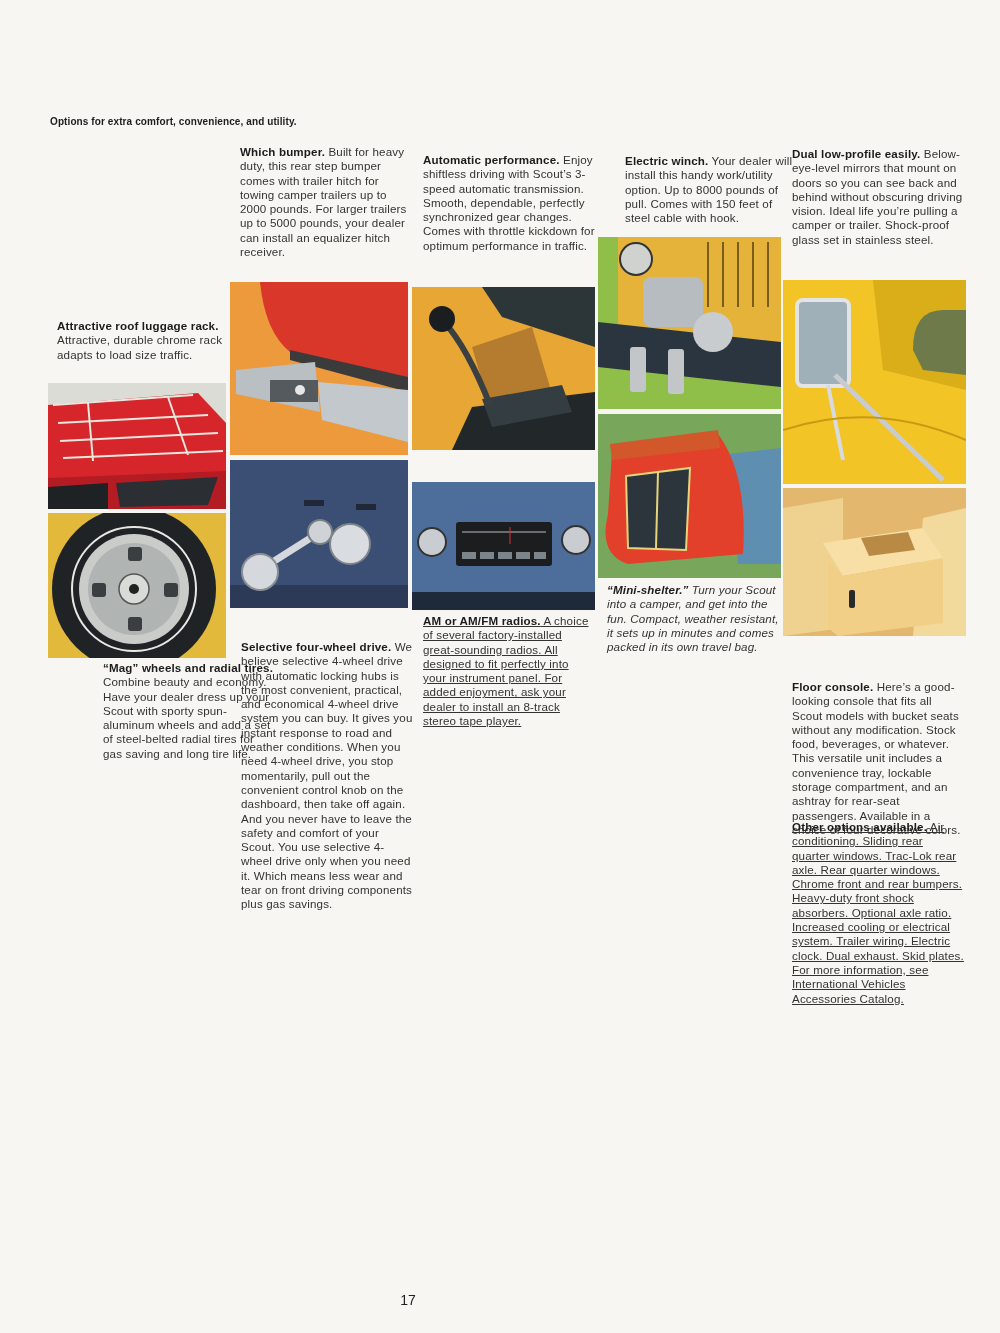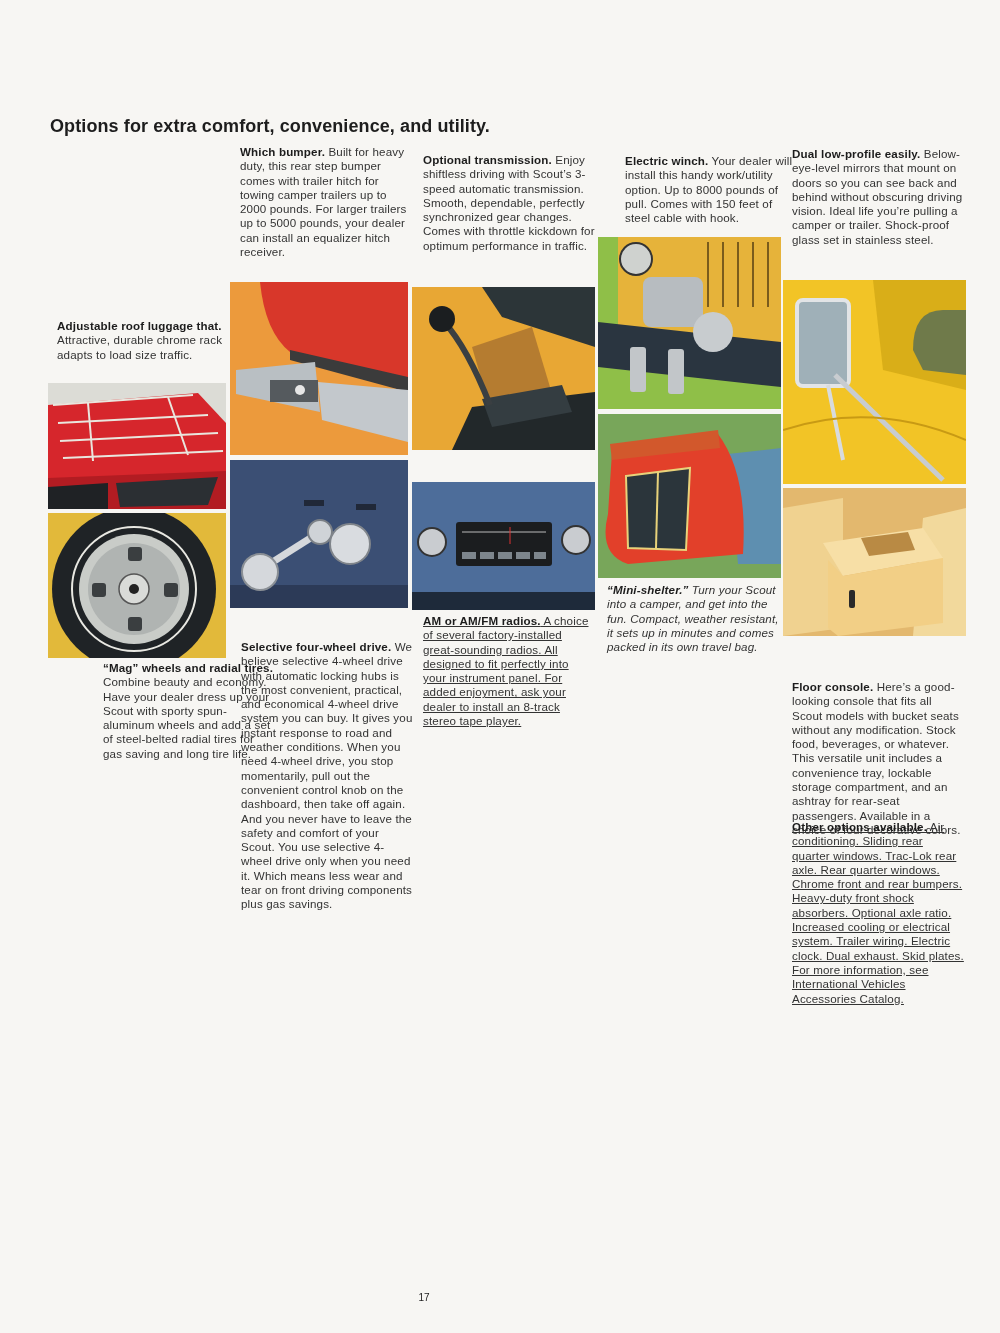--- a/index.html
+++ b/index.html
@@ -4,57 +4,57 @@
 <style>
   html, body { margin: 0; padding: 0; }
   body {
     width: 1000px; height: 1333px; position: relative; overflow: hidden;
     background: #f7f6f3;
     font-family: "Liberation Sans", "DejaVu Sans", sans-serif;
     color: #2a2a2a;
   }
   .heading {
     position: absolute; left: 50px; top: 116px;
-    font-size: 18px; font-weight: bold; color: #1d1d1d; letter-spacing: 0.1px;
+    font-size: 10px; font-weight: bold; color: #1d1d1d; letter-spacing: 0.1px;
   }
   .blurb {
     position: absolute; font-size: 11.6px; line-height: 14.3px; color: #333;
     letter-spacing: 0.15px;
   }
   .blurb b { color: #1c1c1c; font-weight: bold; }
   .panel { position: absolute; overflow: hidden; }
   .panel svg { width: 100%; height: 100%; display: block; }
   .pagenum {
-    position: absolute; left: 16px; width: 816px; top: 1292px; text-align: center;
-    font-size: 10px; color: #222;
+    position: absolute; left: 0; width: 816px; top: 1292px; text-align: center;
+    font-size: 14px; color: #222;
   }
 </style>
 </head>
 <body>
 
 <div class="heading">Options for extra comfort, convenience, and utility.</div>
 
 <div class="blurb" style="left:240px; top:145px; width:175px;">
   <b>Which bumper.</b><span> Built for heavy duty, this rear step bumper comes with trailer hitch for towing camper trailers up to 2000 pounds. For larger trailers up to 5000 pounds, your dealer can install an equalizer hitch receiver.</span>
 </div>
 
 <div class="blurb" style="left:423px; top:153px; width:172px;">
-  <b>Optional transmission.</b><span> Enjoy shiftless driving with Scout’s 3-speed automatic transmission. Smooth, dependable, perfectly synchronized gear changes. Comes with throttle kickdown for optimum performance in traffic.</span>
+  <b>Automatic performance.</b><span> Enjoy shiftless driving with Scout’s 3-speed automatic transmission. Smooth, dependable, perfectly synchronized gear changes. Comes with throttle kickdown for optimum performance in traffic.</span>
 </div>
 
 <div class="blurb" style="left:625px; top:146px; width:175px;margin-top:8px;">
   <b>Electric winch.</b><span> Your dealer will install this handy work/utility option. Up to 8000 pounds of pull. Comes with 150 feet of steel cable with hook.</span>
 </div>
 
 <div class="blurb" style="left:792px; top:147px; width:180px;">
   <b>Dual low-profile easily.</b><span> Below-eye-level mirrors that mount on doors so you can see back and behind without obscuring driving vision. Ideal life you’re pulling a camper or trailer. Shock-proof glass set in stainless steel.</span>
 </div>
 
 <div class="blurb" style="left:57px; top:319px; width:170px;">
-  <b>Adjustable roof luggage that.</b><span> Attractive, durable chrome rack adapts to load size traffic.</span>
+  <b>Attractive roof luggage rack.</b><span> Attractive, durable chrome rack adapts to load size traffic.</span>
 </div>
 
 <div class="panel" style="left:48px; top:383px; width:178px; height:126px;">
   <svg viewBox="0 0 178 126" preserveAspectRatio="none">
     <rect width="178" height="126" fill="#dcdcd6"></rect>
     <path d="M0 22 L150 10 L178 40 L178 126 L0 126 Z" fill="#d6262c"></path>
     <path d="M0 95 L178 88 L178 126 L0 126 Z" fill="#b21c22"></path>
     <path d="M68 100 L170 94 L160 122 L72 124 Z" fill="#2b2f33"></path>
     <path d="M0 104 L60 100 L60 126 L0 126 Z" fill="#1f2225"></path>
     <g stroke="#e9e6de" stroke-width="2" fill="none">

